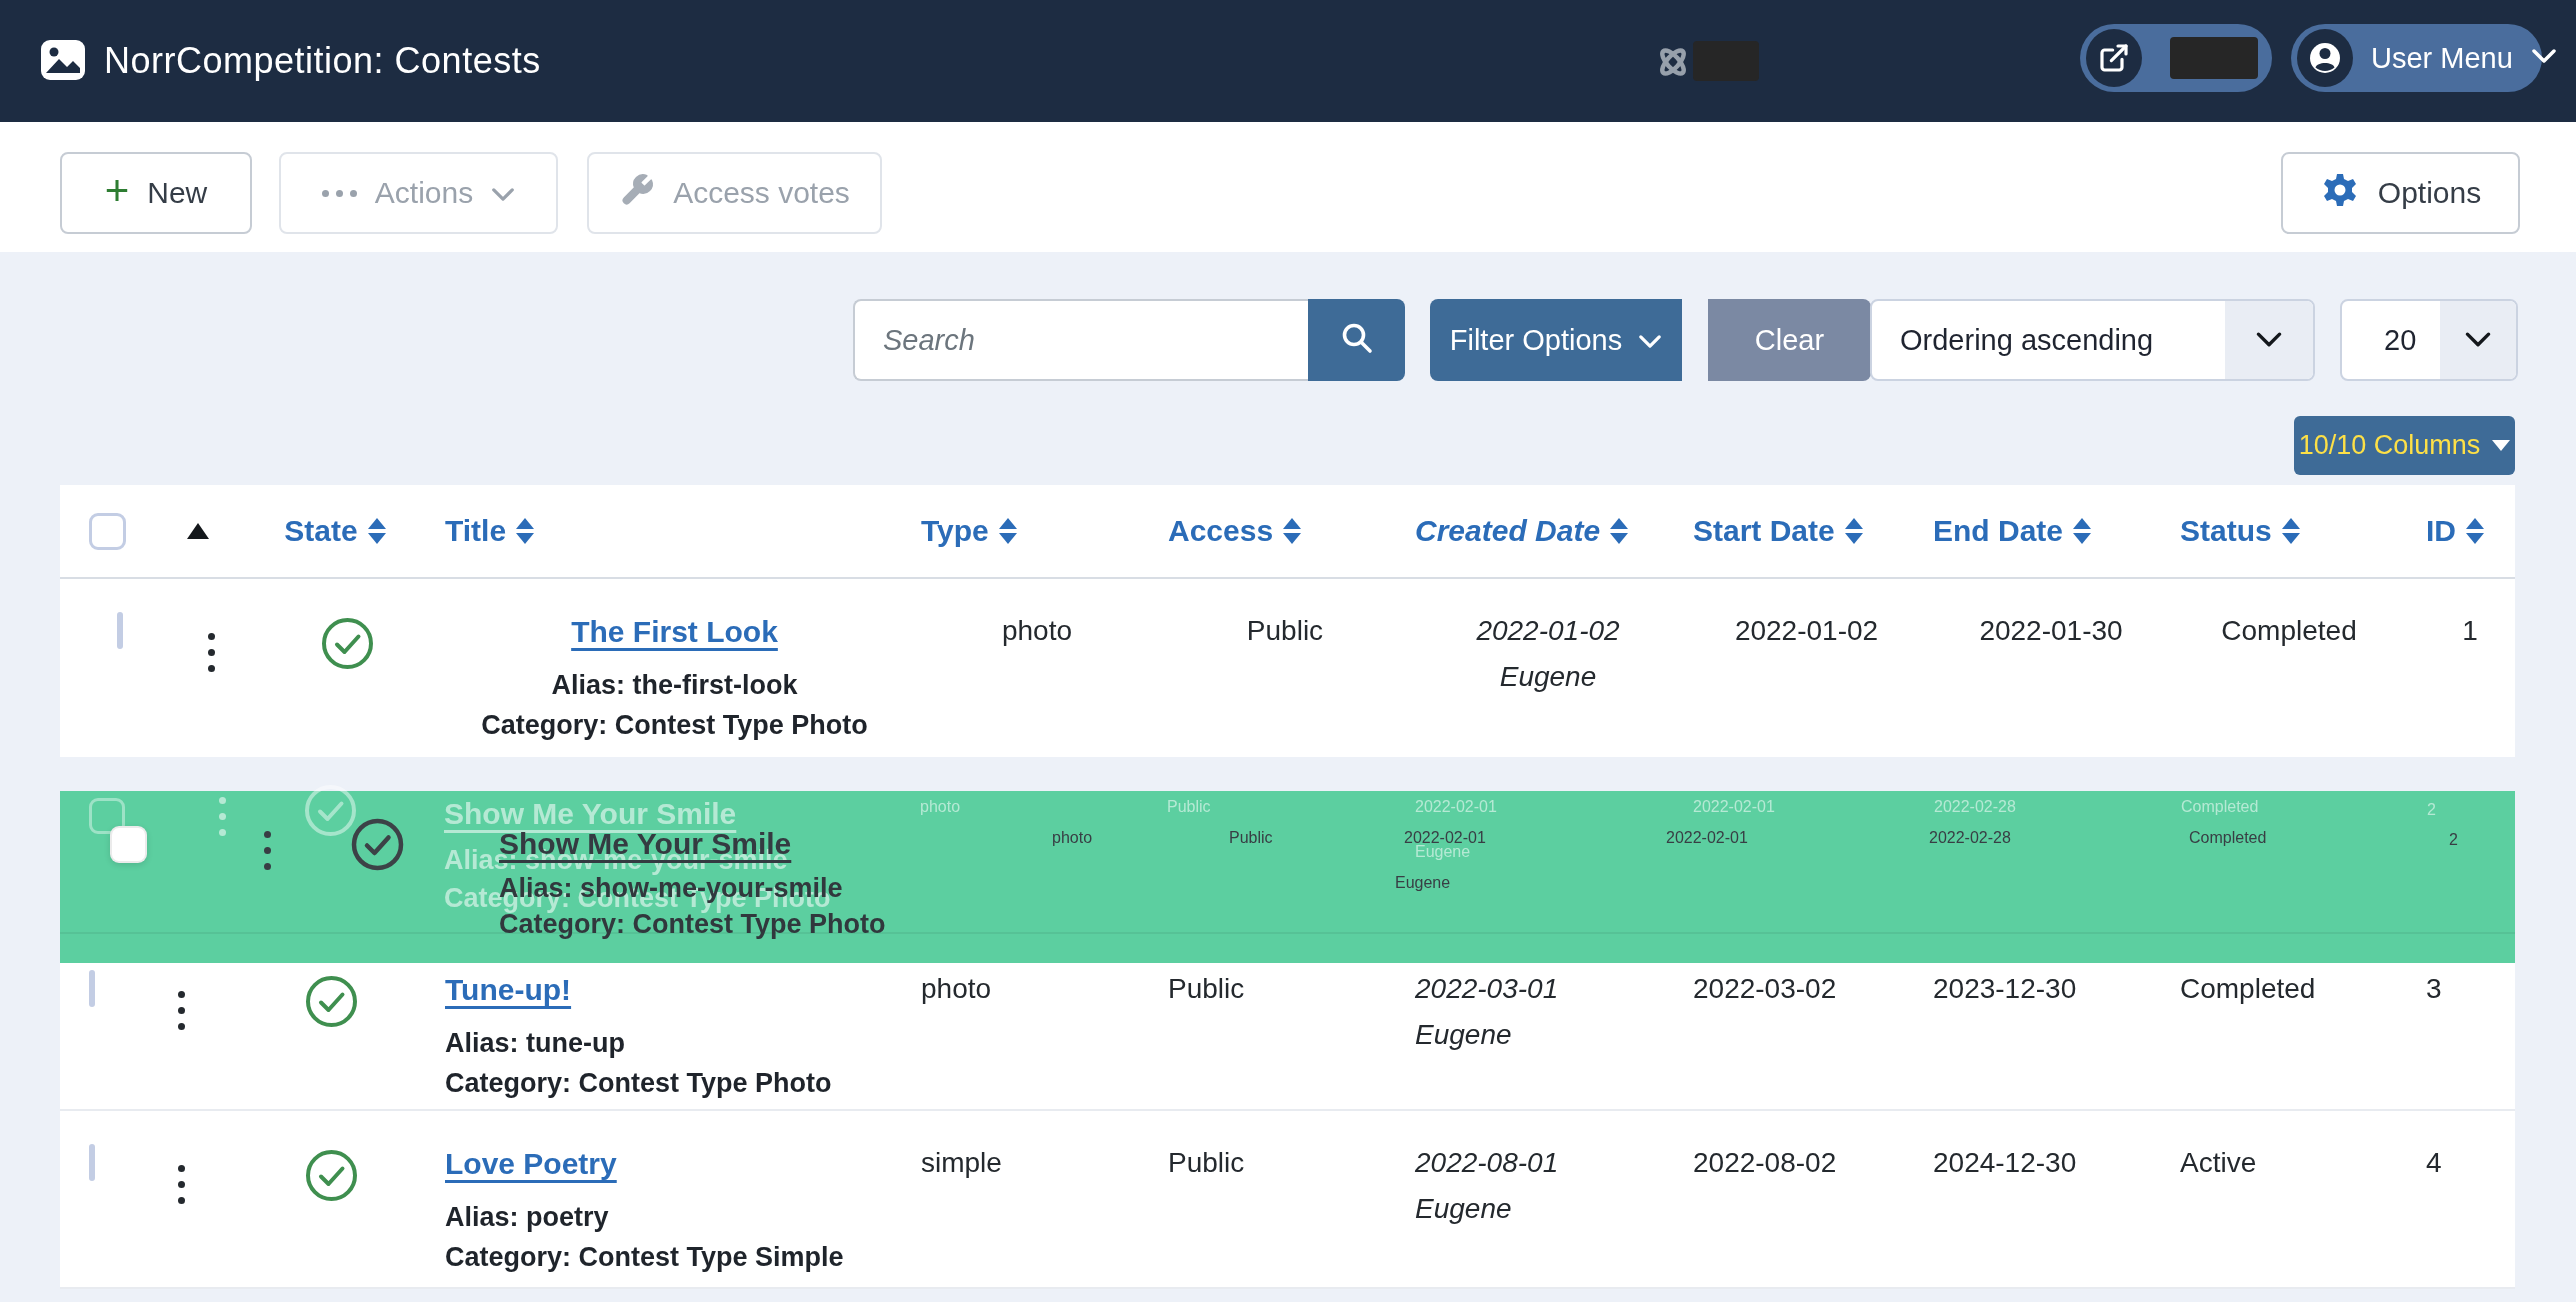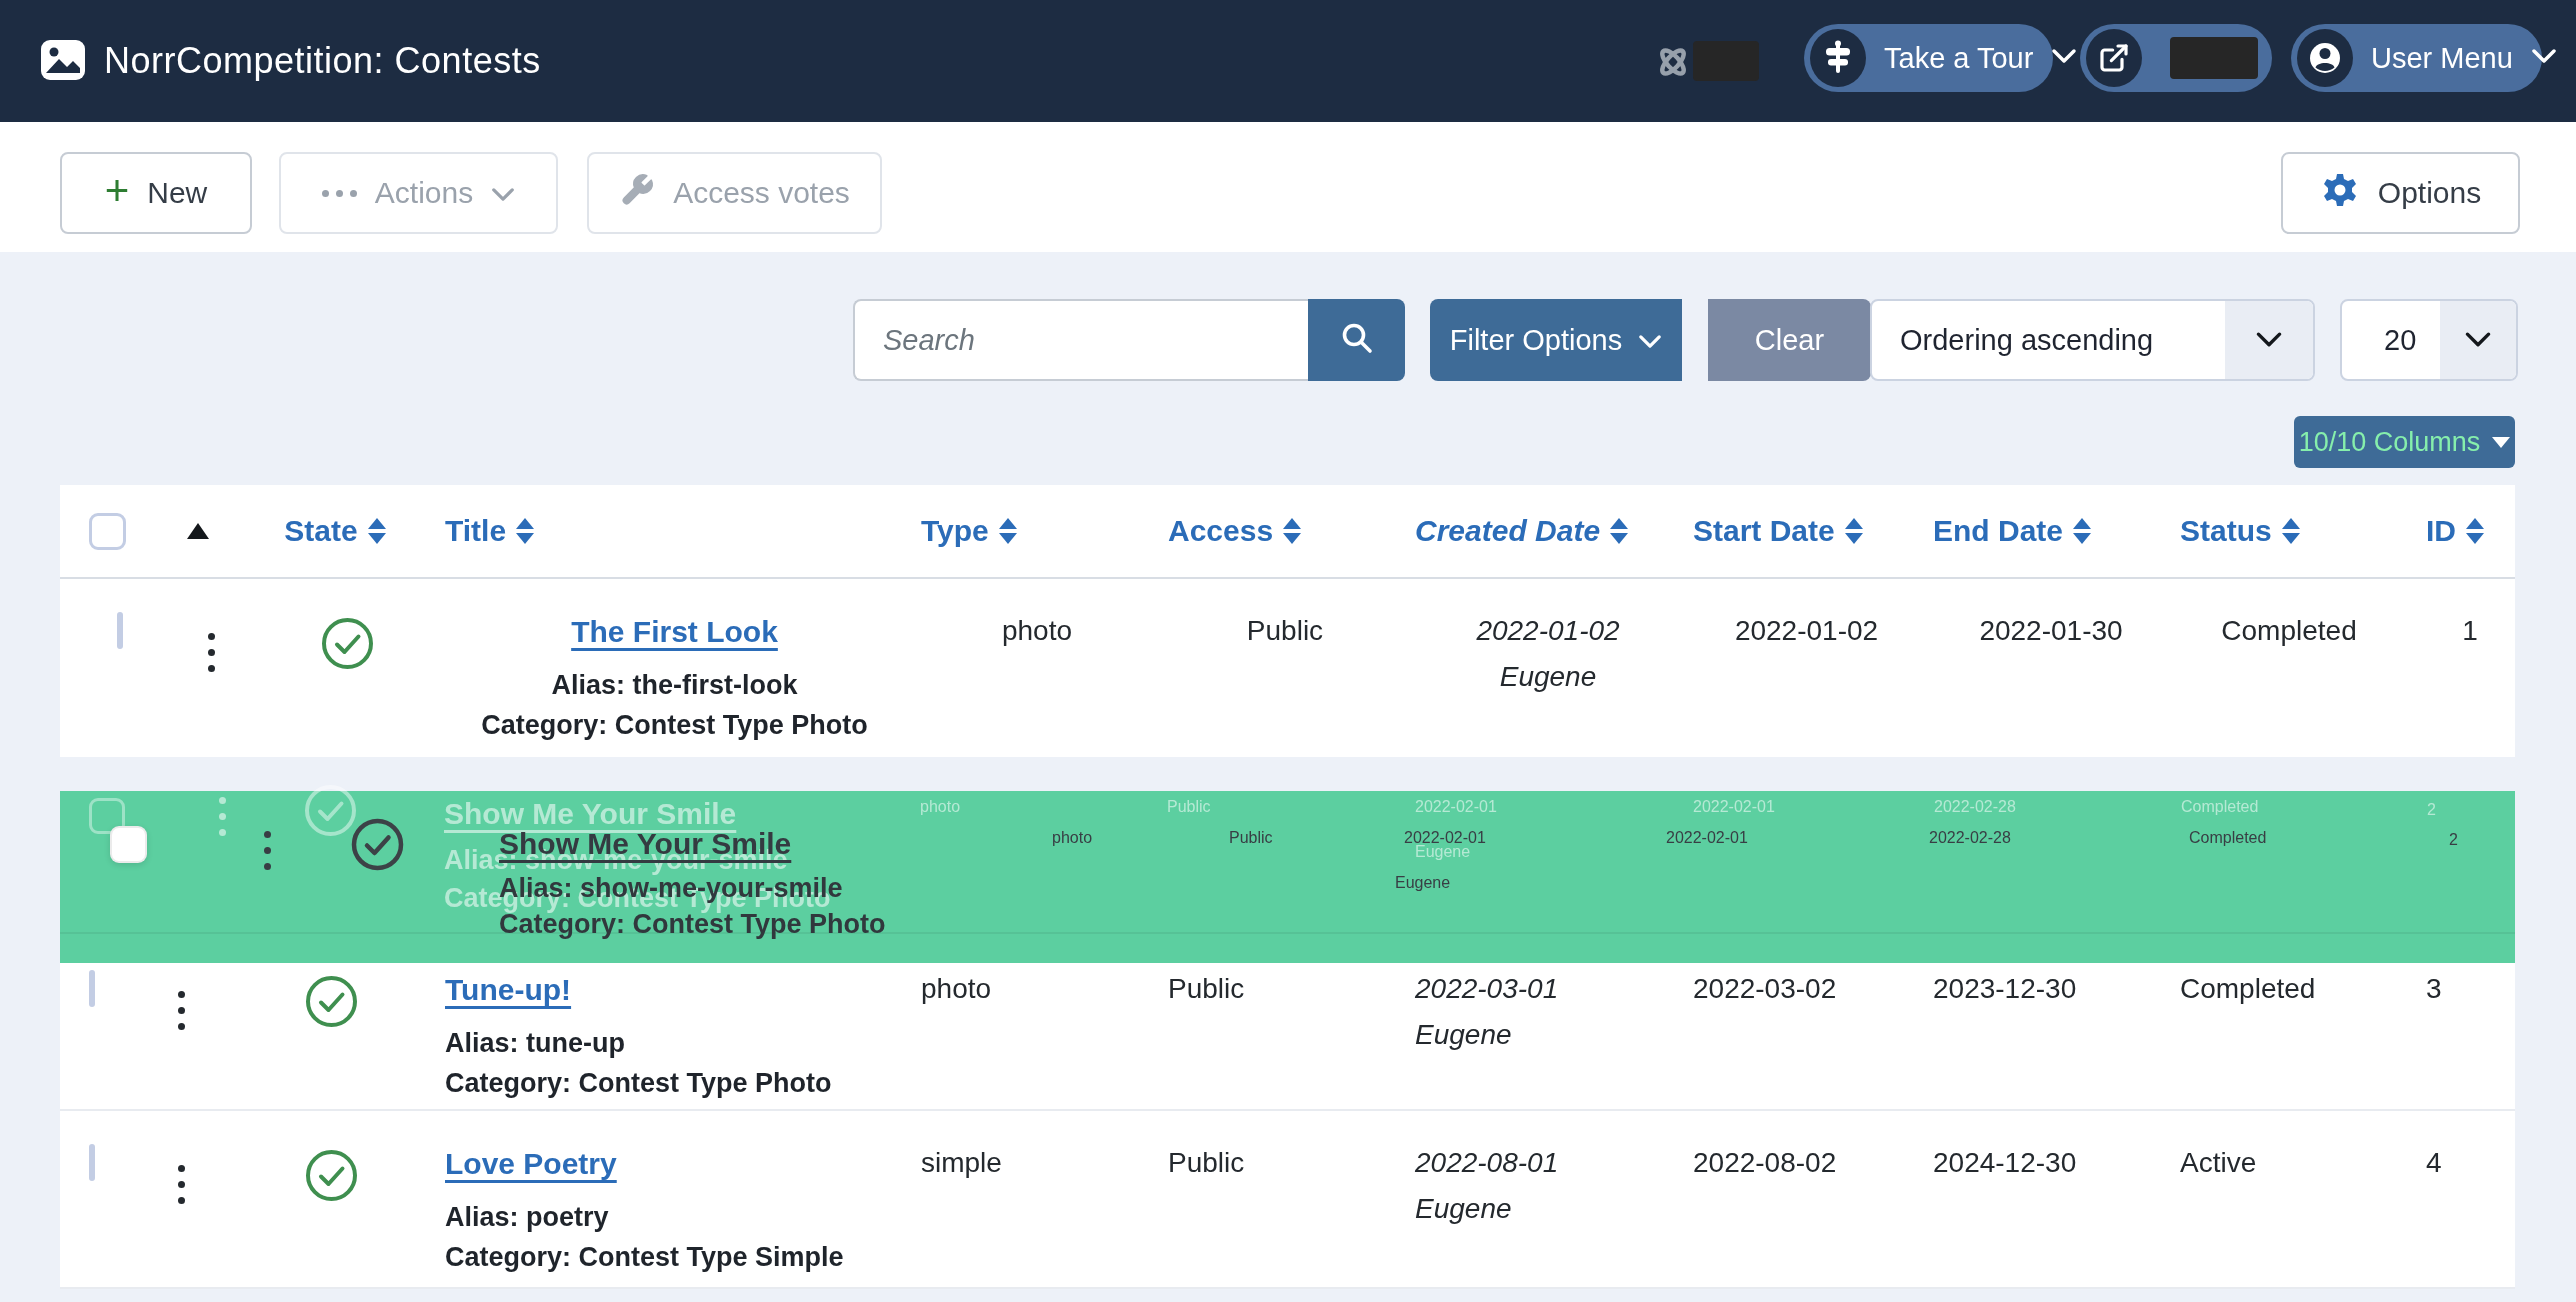--- a/index.html
+++ b/index.html
@@ -52,23 +52,23 @@
         color:#fff;font-size:29px;margin-left:26px;}
   .selectbox{position:absolute;top:299px;height:82px;background:#fff;border:2px solid #cbd3e1;
         border-radius:8px;box-sizing:border-box;display:flex;align-items:center;overflow:hidden;}
   .sel-order{left:1870px;width:445px;}
   .sel-limit{left:2340px;width:178px;}
   .selectbox .val{flex:1;padding-left:28px;font-size:29px;color:#1f2430;white-space:nowrap;}
   .sel-limit .val{padding-left:42px;}
   .selectbox .zone{width:88px;align-self:stretch;background:#e9edf4;display:flex;align-items:center;justify-content:center;}
   .sel-limit .zone{width:76px;}
 
-  .columns-btn{position:absolute;left:2294px;top:416px;width:221px;height:52px;background:#3e6b97;
+  .columns-btn{position:absolute;left:2294px;top:416px;width:221px;height:59px;background:#3e6b97;
         border-radius:6px;display:flex;align-items:center;justify-content:center;gap:12px;
-        color:#86efac;font-size:27px;font-weight:500;}
+        color:#fde047;font-size:27px;font-weight:500;}
   .caret-dn{width:0;height:0;border-left:9px solid transparent;border-right:9px solid transparent;
         border-top:11px solid #fff;}
 
   
   .tablecard{position:absolute;left:60px;top:485px;width:2455px;background:#fff;border-bottom:2px solid #e8ebf0;}
   .tgrid{display:grid;grid-template-columns:90px 95px 145px 514px 249px 249px 279px 239px 249px 229px 116px;}
   .thead{height:92px;border-bottom:2px solid #d8dde4;align-items:center;}
   .th{display:flex;align-items:center;font-size:30px;font-weight:700;color:#2b6cb8;white-space:nowrap;}
   .sort{display:inline-flex;flex-direction:column;margin-left:10px;}
   .sort b{display:block;width:0;height:0;border-left:9px solid transparent;border-right:9px solid transparent;}
@@ -137,38 +137,20 @@
     <span class="joomla-logo">
       <svg width="30" height="40" viewBox="0 0 30 40">
           <g fill="none" stroke="#97a0ab" stroke-width="4.5">
             <ellipse cx="15" cy="20" rx="6" ry="14.5" transform="rotate(42 15 20)"></ellipse>
             <ellipse cx="15" cy="20" rx="6" ry="14.5" transform="rotate(-42 15 20)"></ellipse>
           </g>
         </svg>
     </span>
     <span class="redact redact-1"></span>
 
-    <div class="pill pill-tour">
-      <span class="bubble">
-        <svg width="30" height="36" viewBox="0 0 30 36">
-            <g fill="#fff">
-              <circle cx="15" cy="3.5" r="3"></circle>
-              <rect x="13" y="4" width="4" height="29" rx="2"></rect>
-              <rect x="3" y="8" width="24" height="7.5" rx="3.5"></rect>
-              <rect x="5" y="19" width="20" height="6.5" rx="3"></rect>
-            </g>
-          </svg>
-      </span>
-      <span class="plabel">Take a Tour</span>
-      <span class="chev">
-        <svg width="26" height="17" viewBox="0 0 26 17">
-            <path d="M3 3 L13 13 L23 3" fill="none" stroke="#fff" stroke-width="3.5" stroke-linecap="round" stroke-linejoin="round"></path>
-          </svg>
-      </span>
-    </div>
 
     <div class="pill pill-ext">
       <span class="bubble">
         <svg width="32" height="32" viewBox="0 0 24 24" fill="none" stroke="#fff" stroke-width="2.4" stroke-linecap="round" stroke-linejoin="round">
             <path d="M18 13v6a2 2 0 0 1-2 2H5a2 2 0 0 1-2-2V8a2 2 0 0 1 2-2h6"></path>
             <path d="M15 3h6v6"></path>
             <path d="M10 14L21 3"></path>
           </svg>
       </span>
       <span class="redact redact-2"></span>

